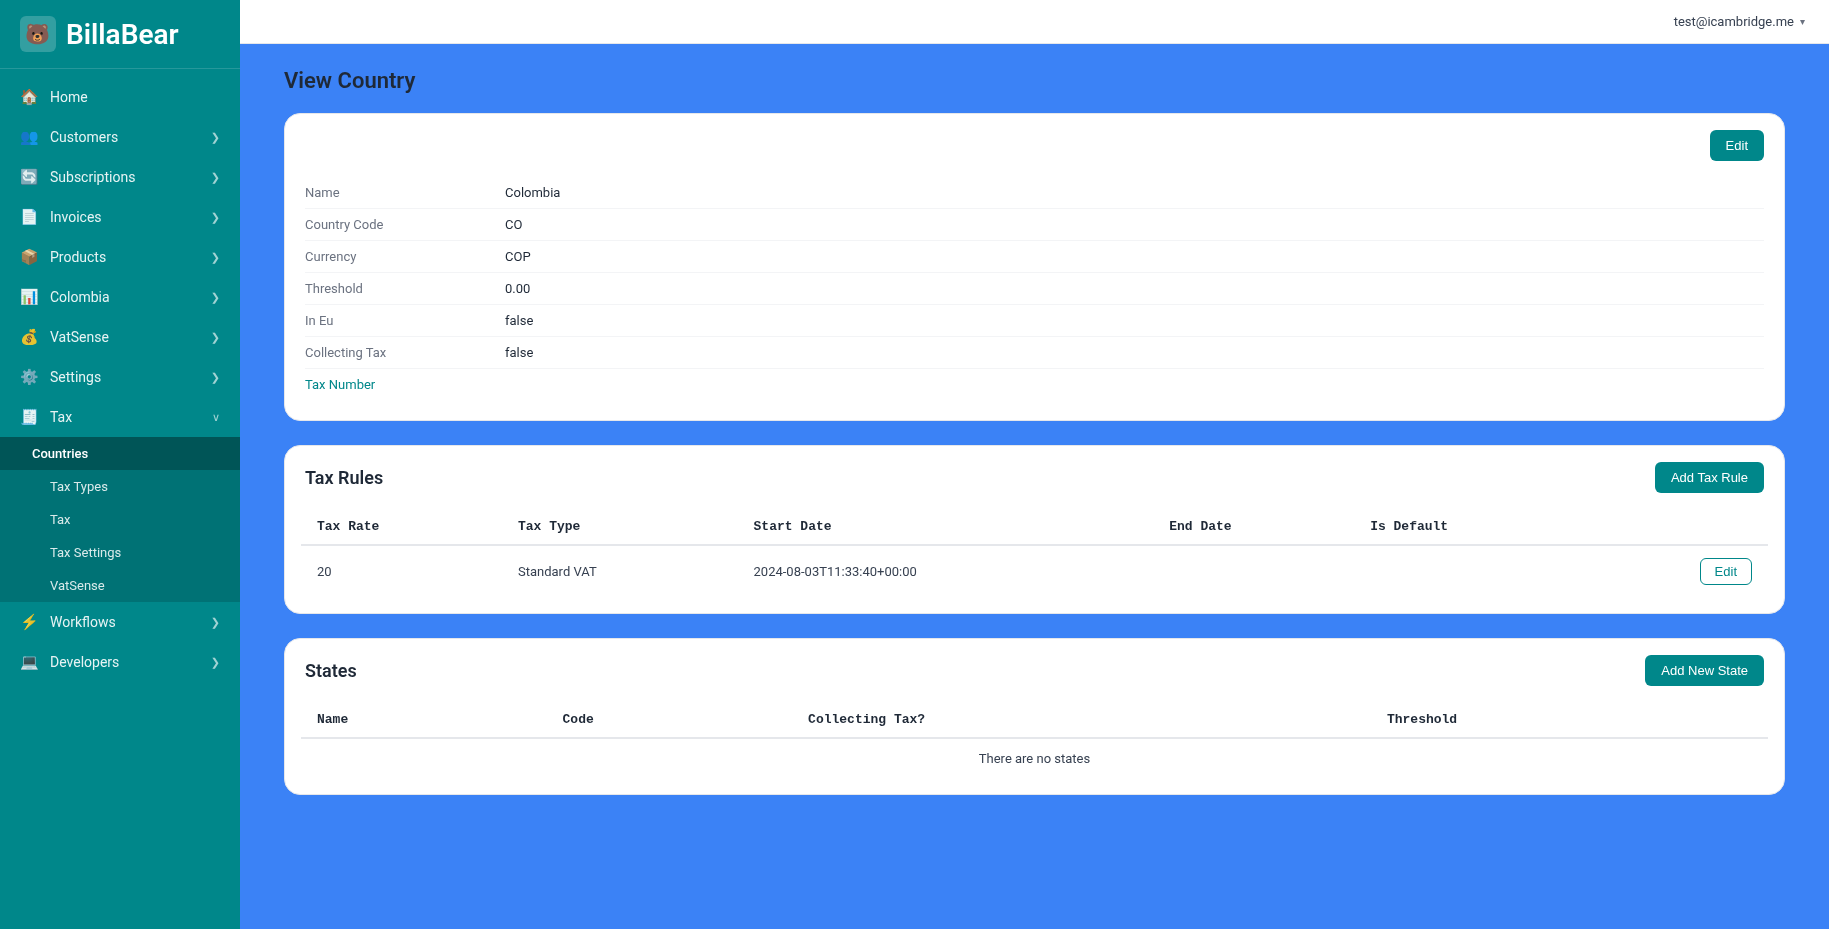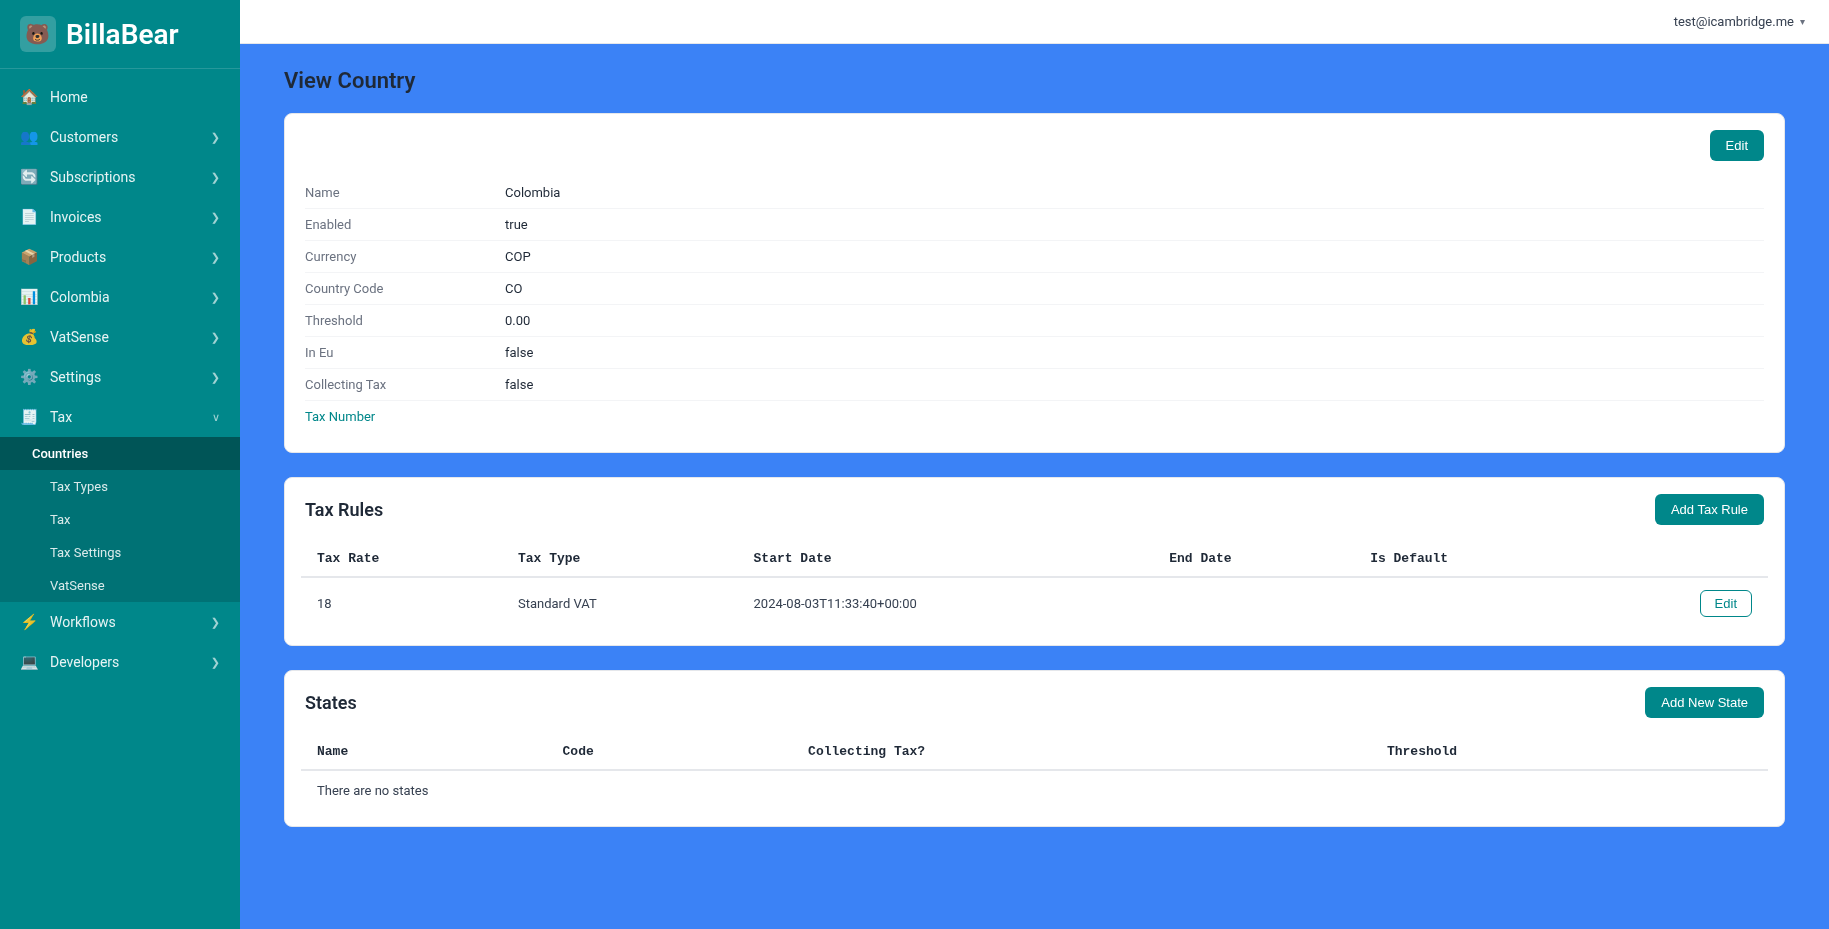--- a/index.html
+++ b/index.html
@@ -98,21 +98,21 @@
     .page-title {
       font-size: 22px;
       font-weight: 600;
       color: #1f2937;
       margin-bottom: 20px;
     }
 
     
     .card {
       background: #fff;
-      border-radius: 8px;
+      border-radius: 16px;
       border: 1px solid #e5e7eb;
       margin-bottom: 24px;
       overflow: hidden;
     }
     .card-header {
       display: flex;
       justify-content: flex-end;
       align-items: center;
       padding: 16px 20px;
     }
@@ -189,20 +189,21 @@
     }
     .data-table td {
       padding: 12px 16px;
       color: #374151;
       font-size: 13px;
       border-bottom: 1px solid #f3f4f6;
     }
     .data-table tr:last-child td { border-bottom: none; }
     .data-table .actions { text-align: right; }
     .empty-message {
+      text-align: center;
       color: #6b7280;
       padding: 24px;
       font-size: 13px;
     }
 
     
     ::-webkit-scrollbar { width: 6px; }
     ::-webkit-scrollbar-track { background: transparent; }
     ::-webkit-scrollbar-thumb { background: rgba(0,0,0,0.2); border-radius: 3px; }
   </style>
@@ -307,30 +308,26 @@
       <div class="card-header">
         <button class="btn-teal">Edit</button>
       </div>
       <div class="card-body">
         <div class="info-table">
           <div class="info-row">
             <span class="info-label">Name</span>
             <span class="info-value">Colombia</span>
           </div>
           <div class="info-row">
-            <span class="info-label">Enabled</span>
-            <span class="info-value">true</span>
+            <span class="info-label">Country Code</span>
+            <span class="info-value">CO</span>
           </div>
           <div class="info-row">
             <span class="info-label">Currency</span>
             <span class="info-value">COP</span>
-          </div>
-          <div class="info-row">
-            <span class="info-label">Country Code</span>
-            <span class="info-value">CO</span>
           </div>
           <div class="info-row">
             <span class="info-label">Threshold</span>
             <span class="info-value">0.00</span>
           </div>
           <div class="info-row">
             <span class="info-label">In Eu</span>
             <span class="info-value">false</span>
           </div>
           <div class="info-row">
@@ -357,21 +354,21 @@
               <th>Tax Rate</th>
               <th>Tax Type</th>
               <th>Start Date</th>
               <th>End Date</th>
               <th>Is Default</th>
               <th></th>
             </tr>
           </thead>
           <tbody>
             <tr>
-              <td>18</td>
+              <td>20</td>
               <td>Standard VAT</td>
               <td>2024-08-03T11:33:40+00:00</td>
               <td></td>
               <td></td>
               <td class="actions">
                 <button class="btn-outline">Edit</button>
               </td>
             </tr>
           </tbody>
         </table>

